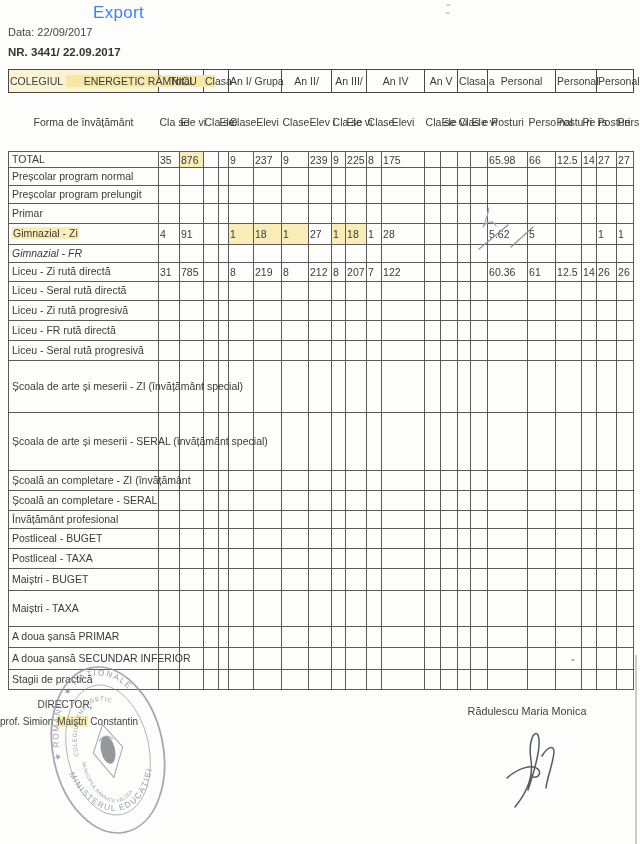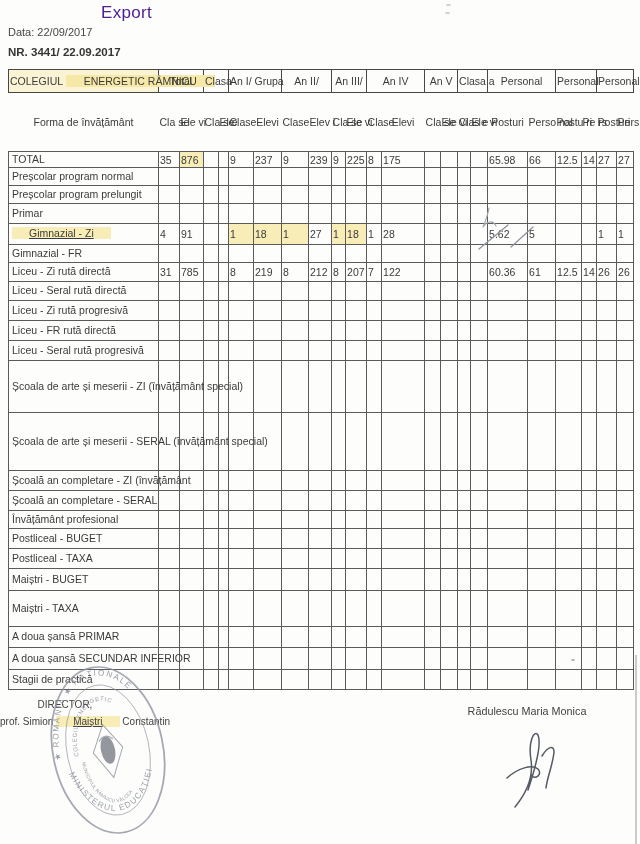--- a/index.html
+++ b/index.html
@@ -1,34 +1,34 @@
 <!DOCTYPE html>
 <html style="--hl-soft: #fbf4d4; --hl-strong: #f6e8a6; --hl-cell: #f8edb6;"><head>
 <meta charset="utf-8">
 <style>
   html,body{margin:0;padding:0;}
   body{width:640px;height:844px;background:#fdfdfc;position:relative;overflow:hidden;
        font-family:"Liberation Sans",sans-serif;}
   .page{position:absolute;inset:0;}
-  .title{position:absolute;left:101px;top:3px;font-size:17px;color:#4c1d95;letter-spacing:.3px;}
+  .title{position:absolute;left:93px;top:3px;font-size:17px;color:#3b82f6;letter-spacing:.3px;}
   .dateline{position:absolute;left:8px;top:26px;font-size:11px;color:#474747;}
   .nrline{position:absolute;left:8px;top:46px;font-size:11.5px;font-weight:bold;color:#363636;}
 
   .grid{position:absolute;left:8px;top:69px;width:625px;border-collapse:collapse;table-layout:fixed;}
   .grid td{font-family:"Liberation Sans",sans-serif;font-size:10.5px;color:#3b3b3b;
            padding:0 1px;white-space:nowrap;overflow:visible;}
   .gcell{border:1.6px solid #474747;text-align:center;font-size:10.8px;height:22px;vertical-align:middle;}
   .college{background:var(--hl-soft);}
   .hlw2{background:var(--hl-strong);padding:0 18px;}
   .sub{border:none;text-align:center;white-space:pre-line;line-height:1.15;height:58px;
        vertical-align:middle;font-size:10.6px;}
   tr.data td{border:1px solid #5a5a5a;vertical-align:middle;}
   .lbl{white-space:pre-line;padding-left:3px !important;font-size:10.7px;line-height:1.25;}
   .hl{background:var(--hl-cell);}
-  .hlw{background:var(--hl-cell);padding:0 17px;text-decoration:underline;}
+  .hlw{background:var(--hl-cell);padding:0 1px;}
 
   .dirblock{position:absolute;left:0px;top:696px;width:130px;text-align:center;
             font-size:10px;color:#424242;line-height:1.7;white-space:nowrap;}
   .secblock{position:absolute;left:458px;top:702px;width:138px;text-align:center;
             font-size:10.8px;color:#424242;line-height:1.7;white-space:nowrap;}
   .overlay{position:absolute;left:0;top:0;pointer-events:none;}
   .edge{position:absolute;left:635px;top:655px;width:2px;height:189px;background:rgba(90,90,90,.30);}
 </style>
 </head>
 <body>
@@ -238,21 +238,21 @@
           <td></td>
           <td></td>
           <td></td>
           <td>5.62</td>
           <td>5</td>
           <td></td>
           <td></td>
           <td>1</td>
           <td>1</td>
         </tr>
-        <tr class="data" style="height: 18px;">
+        <tr class="data" style="height: 18px; font-style: italic;">
           <td class="lbl">Gimnazial - FR</td>
           <td></td>
           <td></td>
           <td></td>
           <td></td>
           <td></td>
           <td></td>
           <td></td>
           <td></td>
           <td></td>

